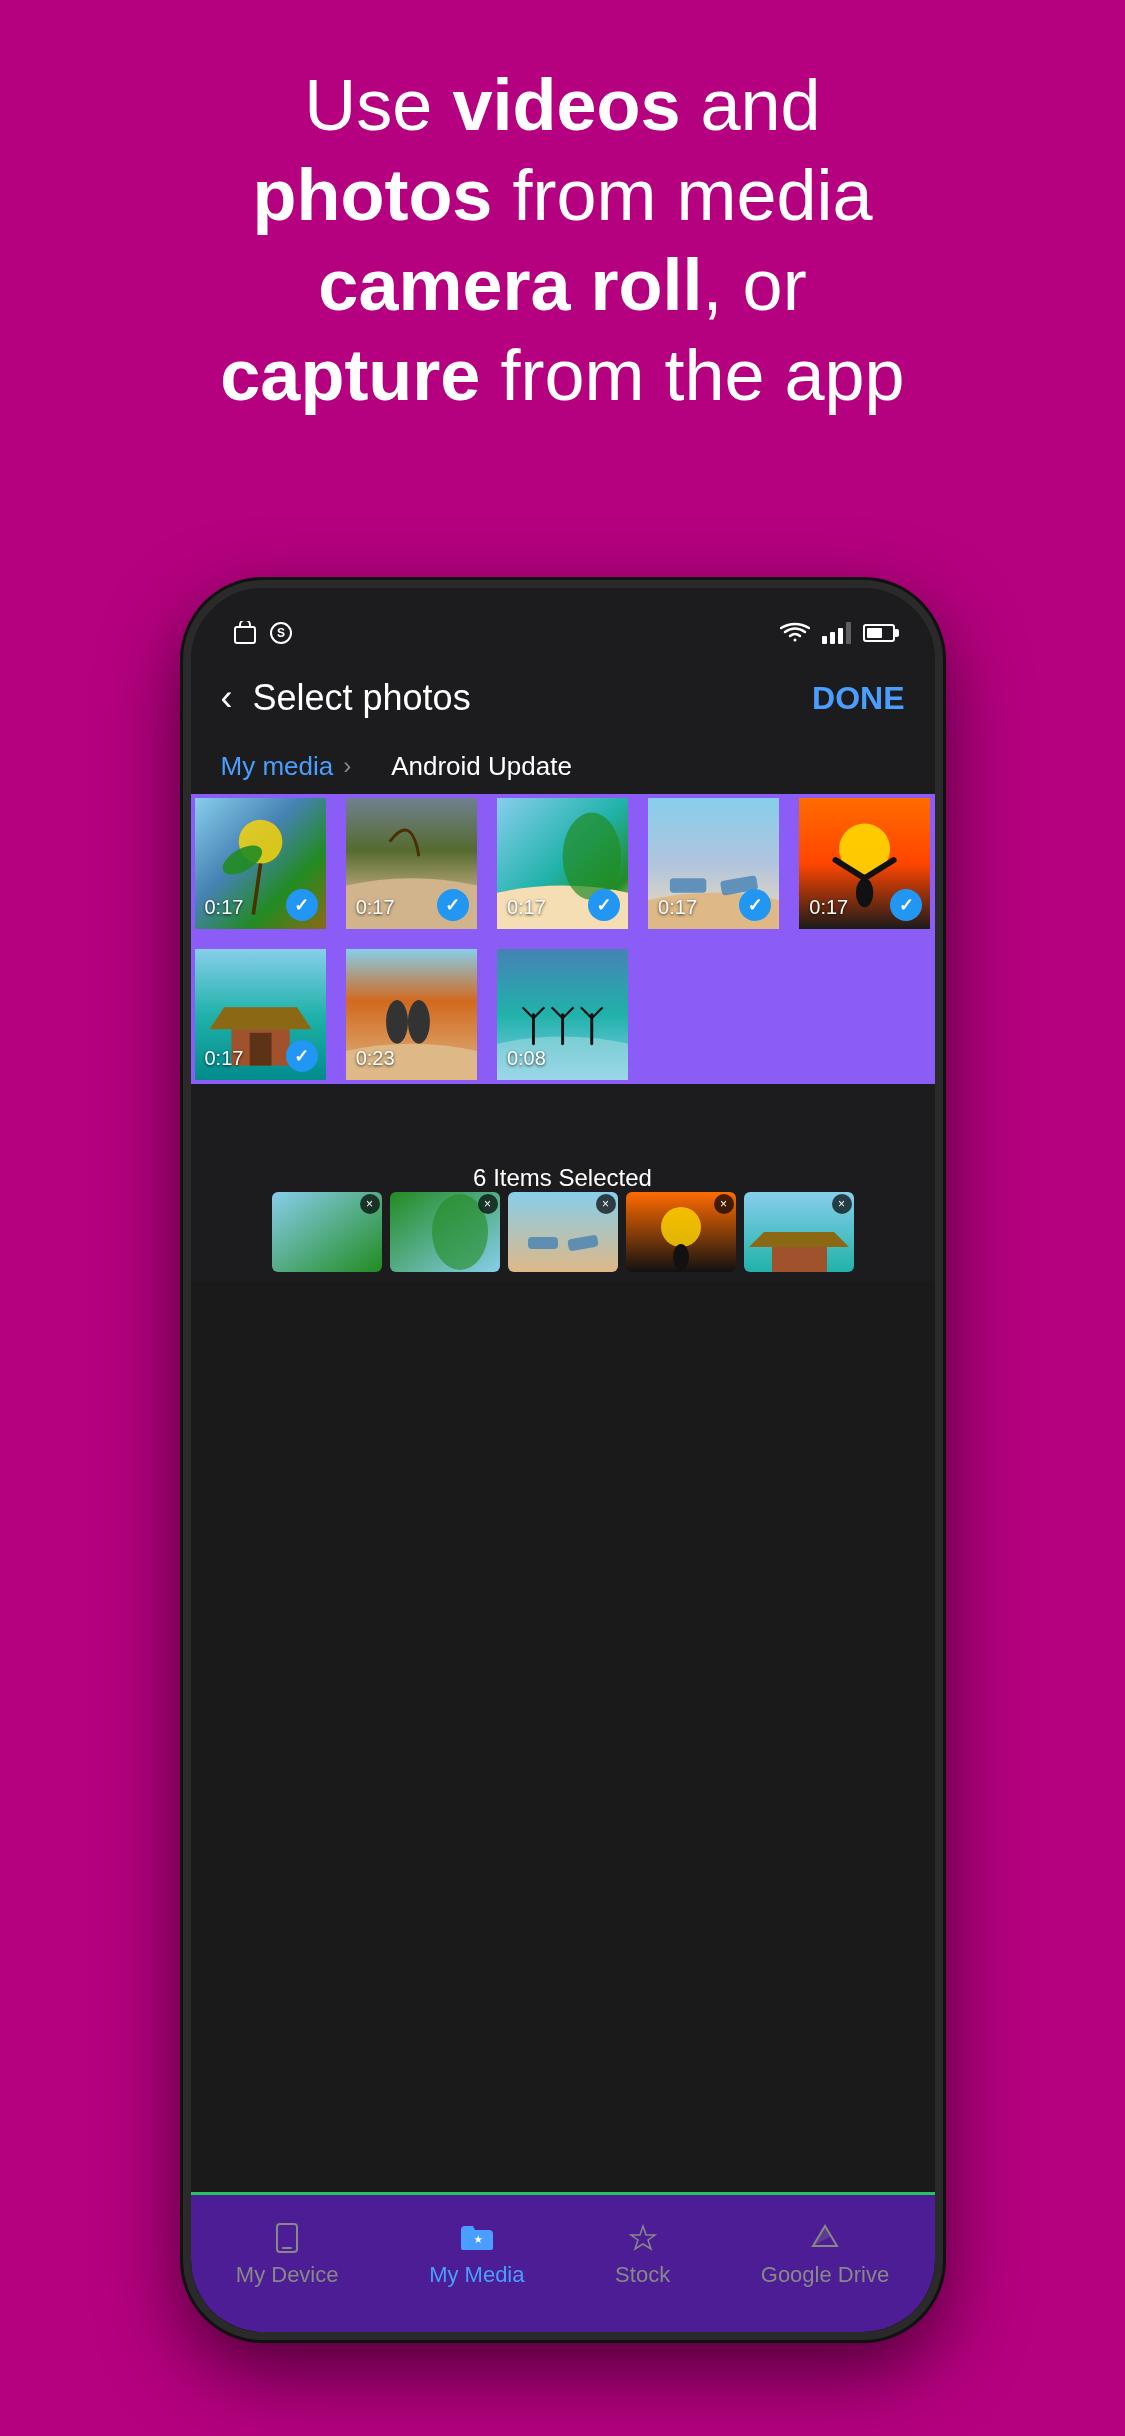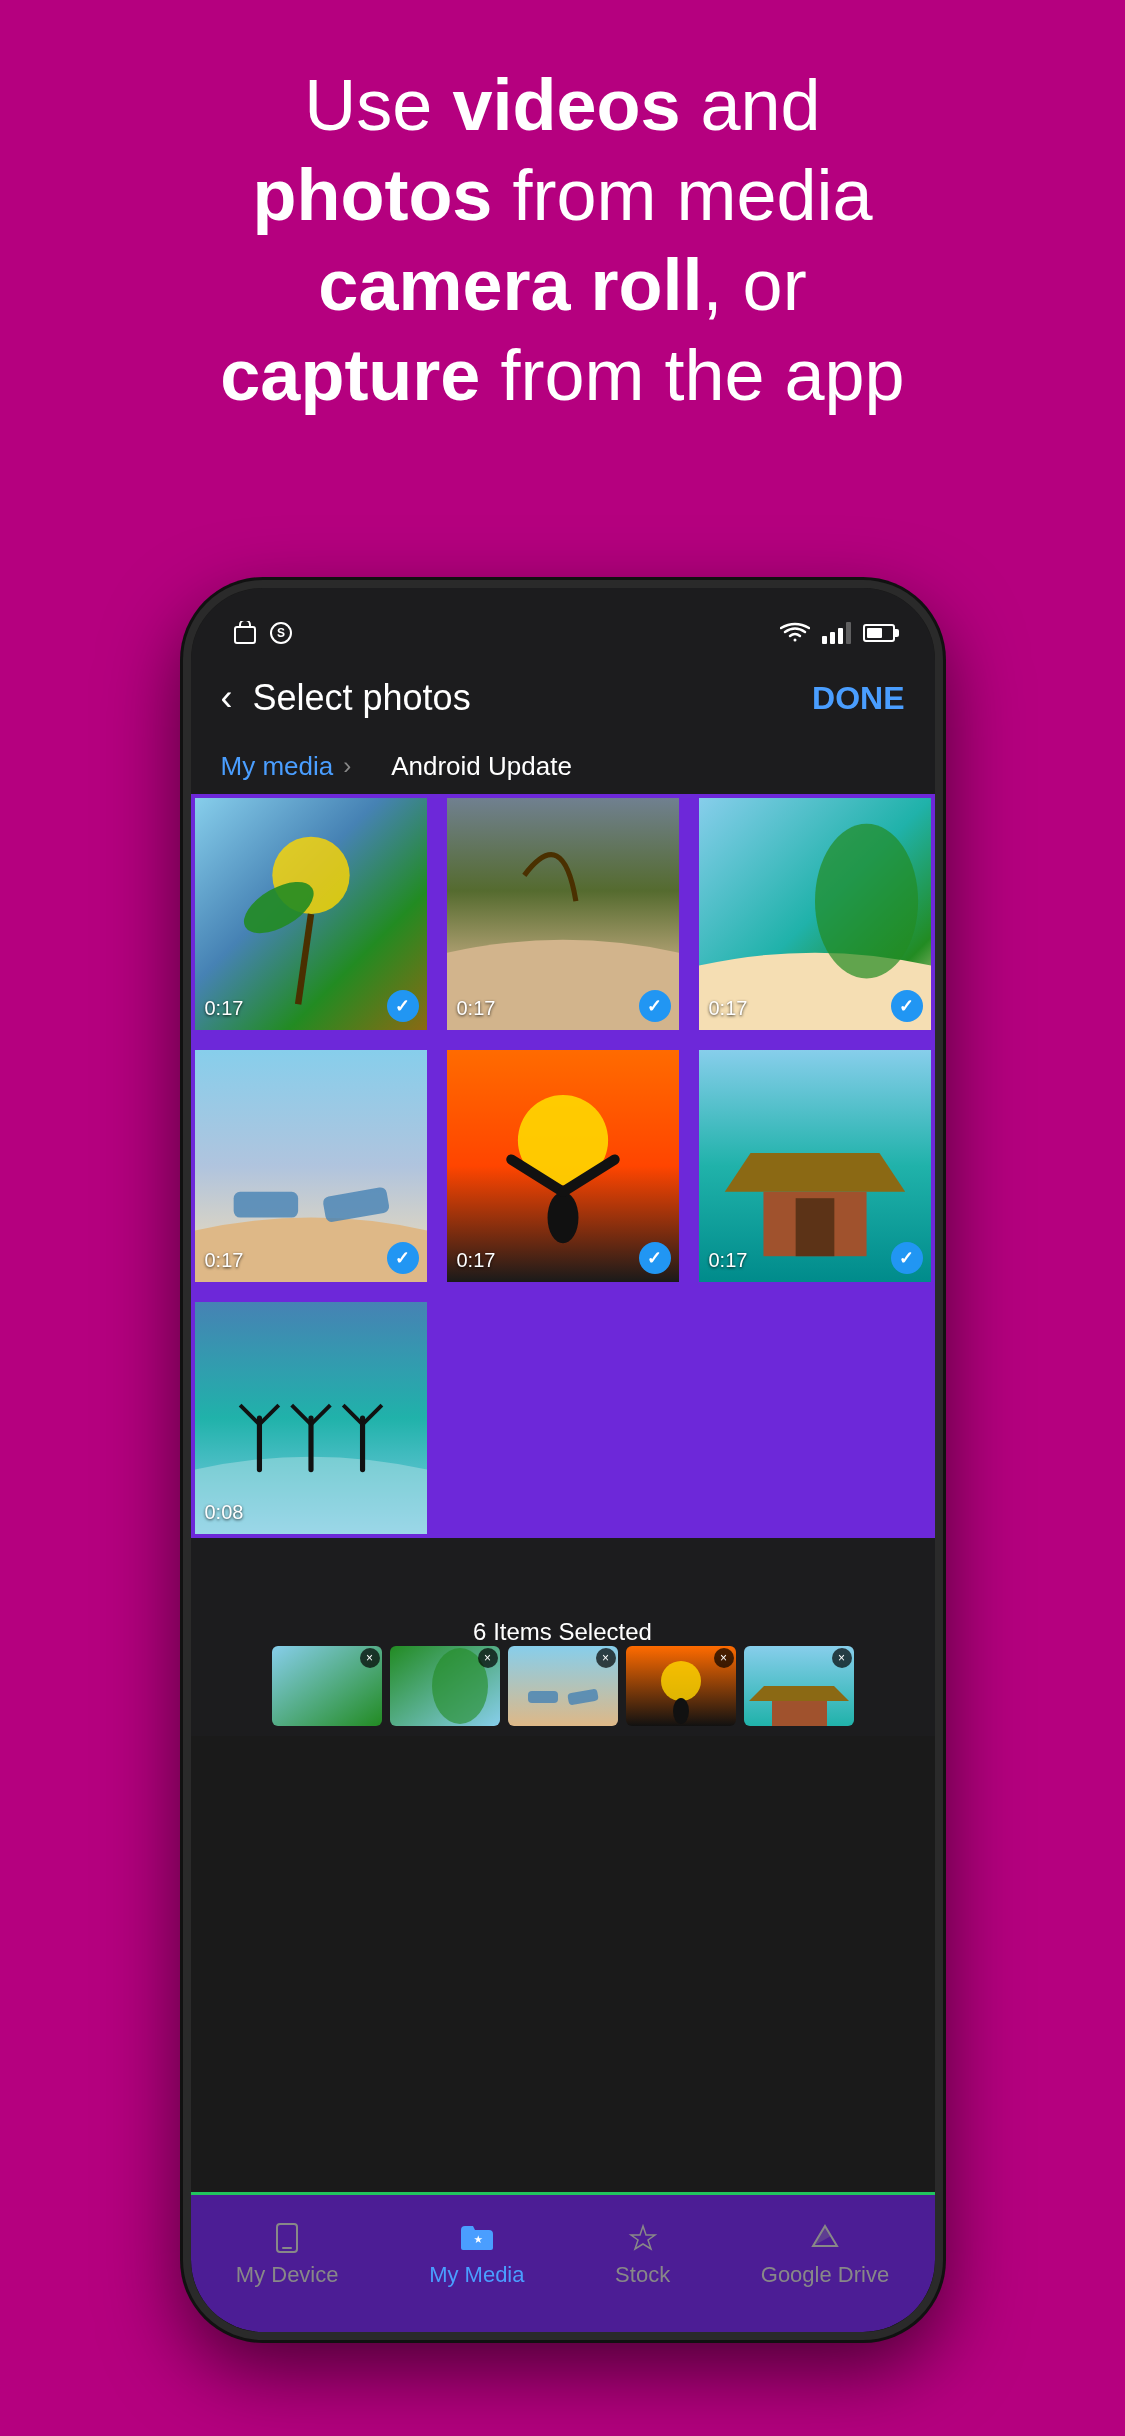--- a/index.html
+++ b/index.html
@@ -162,24 +162,24 @@
     }
     .breadcrumb-current {
       color: white;
       font-size: 26px;
       margin-left: 30px;
     }
 
     
     .photo-grid {
       display: grid;
-      grid-template-columns: repeat(3, 1fr);
+      grid-template-columns: repeat(5, 1fr);
       gap: 20px;
       padding: 4px;
-      background: #6d28d9;
+      background: #8b5cf6;
     }
 
     .photo-cell {
       position: relative;
       aspect-ratio: 1;
       overflow: hidden;
       background: #333;
     }
 
     .photo-duration {
@@ -500,20 +500,37 @@
             <rect width="180" height="180" fill="url(#g6)"></rect>
 
             <polygon points="40,80 140,80 160,110 20,110" fill="#8B6914"></polygon>
             <rect x="50" y="110" width="80" height="50" fill="#A0522D"></rect>
             <rect x="75" y="115" width="30" height="45" fill="#5C3317"></rect>
           </svg>
           <span class="photo-duration">0:17</span>
           <div class="photo-check"></div>
         </div>
 
+        <div class="photo-cell photo-7">
+          <svg width="100%" height="100%" viewBox="0 0 180 180" preserveAspectRatio="none">
+            <defs>
+              <linearGradient id="g7" x1="0" y1="0" x2="0" y2="1">
+                <stop offset="0%" stop-color="#87CEEB"></stop>
+                <stop offset="40%" stop-color="#D2691E"></stop>
+                <stop offset="100%" stop-color="#DEB887"></stop>
+              </linearGradient>
+            </defs>
+            <rect width="180" height="180" fill="url(#g7)"></rect>
+            <path d="M0 140 Q90 120 180 140 L180 180 L0 180Z" fill="#DEB887"></path>
+
+            <ellipse cx="70" cy="100" rx="15" ry="30" fill="#333"></ellipse>
+            <ellipse cx="100" cy="100" rx="15" ry="30" fill="#333"></ellipse>
+          </svg>
+          <span class="photo-duration">0:23</span>
+        </div>
 
 
         <div class="photo-cell photo-9">
           <svg width="100%" height="100%" viewBox="0 0 180 180" preserveAspectRatio="none">
             <defs>
               <linearGradient id="g9" x1="0" y1="0" x2="0" y2="1">
                 <stop offset="0%" stop-color="#4682B4"></stop>
                 <stop offset="50%" stop-color="#20B2AA"></stop>
                 <stop offset="100%" stop-color="#87CEEB"></stop>
               </linearGradient>

